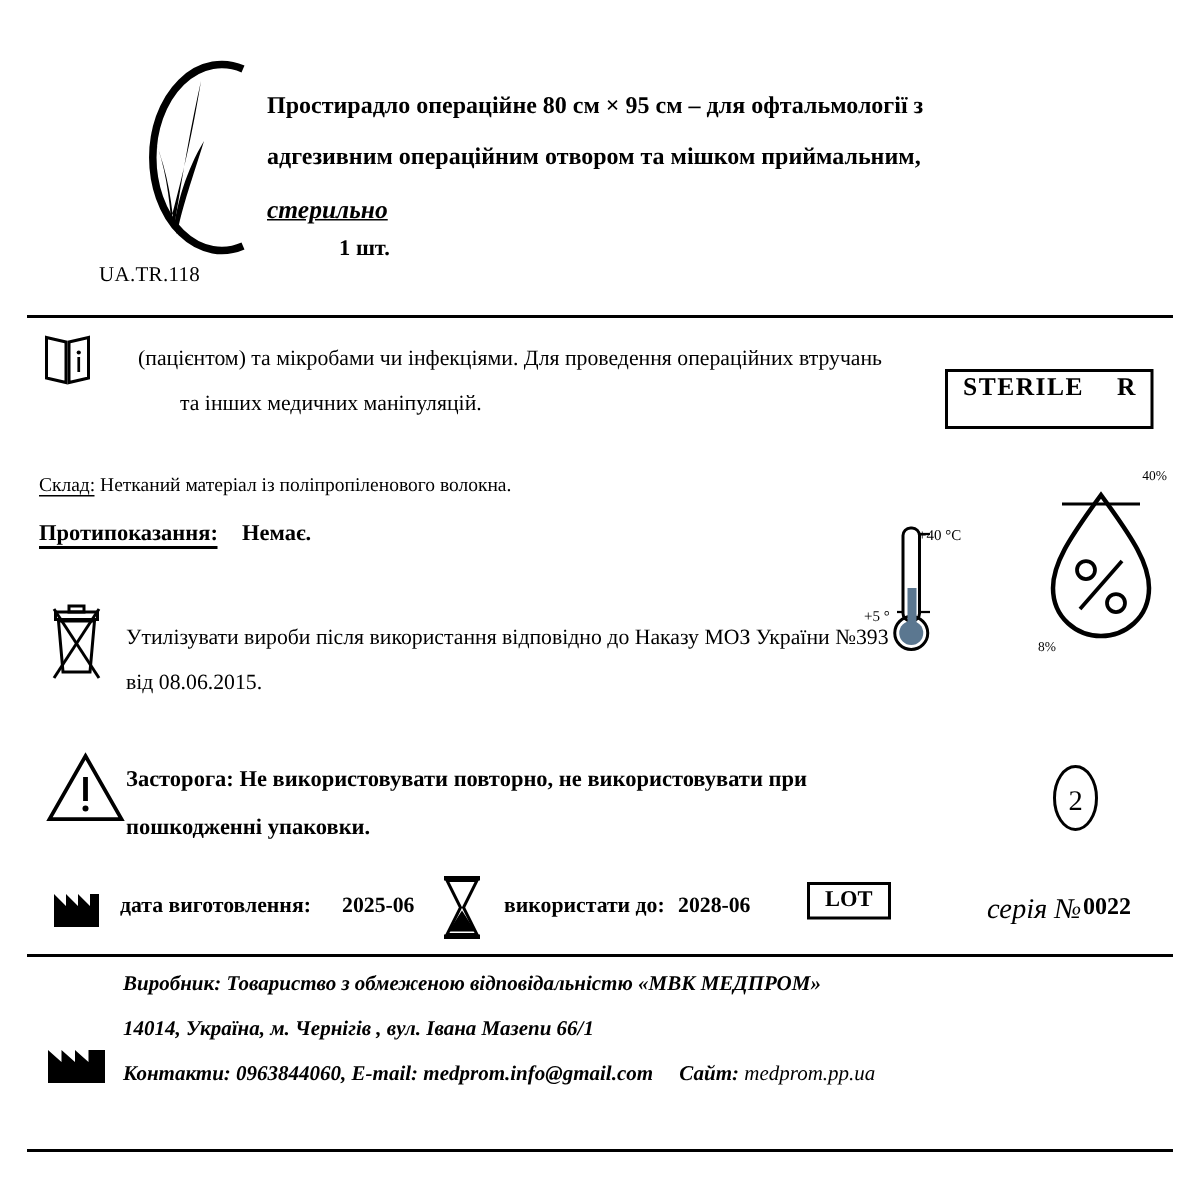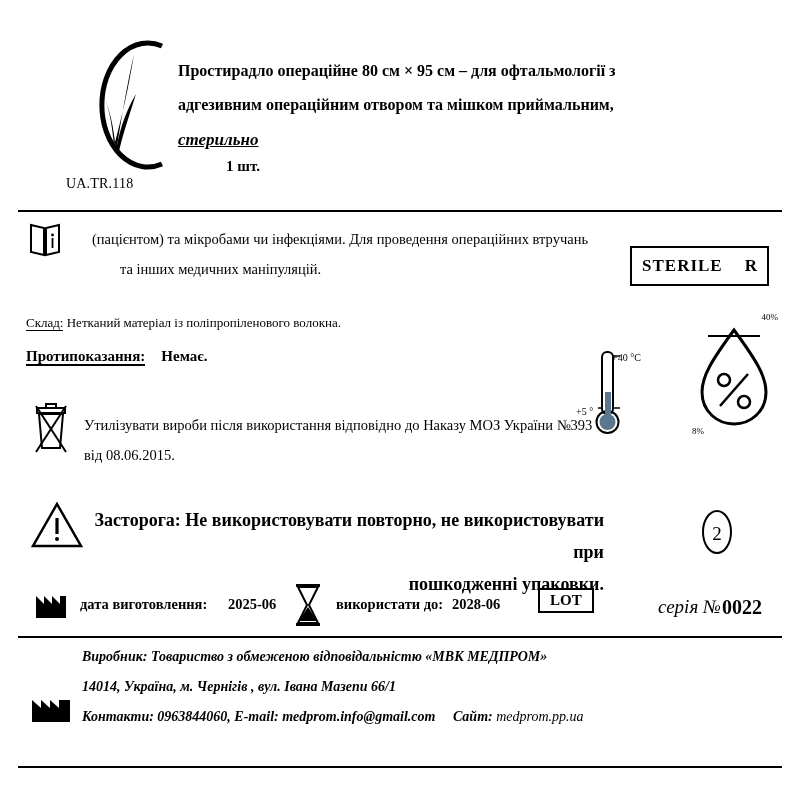--- a/index.html
+++ b/index.html
@@ -107,21 +107,21 @@
   .purpose b { font-weight: bold; }
   .purpose .indent { display:block; }
   .purpose .indent2 { display:block; padding-left: 28px; }
 
   .sterile-box {
     position: absolute;
     left: 630px; top: 246px;
     border: 2px solid #000;
     height: 36px;
     display: flex;
-    align-items: center;
+    align-items: flex-start;
   }
   .sterile-box .sb-l {
     padding: 0 10px;
     display:flex; align-items:center;
     font-size: 17px; font-weight: bold;
     font-family: "Liberation Serif", serif;
     letter-spacing: 1px;
   }
   .sterile-box .sb-div { width:2px; background:#000; }
   .sterile-box .sb-r {
@@ -196,24 +196,23 @@
   
   .warn-icon {
     position: absolute;
     left: 30px; top: 500px;
     width: 54px; height: 50px;
   }
   .warn-text {
     position: absolute;
     left: 84px; top: 504px;
     width: 520px;
-    font-size: 18px;
+    font-size: 15px;
     line-height: 32px;
     font-weight: bold;
-    text-align: right;
   }
   .warn-text .w-lbl { font-weight: bold; }
 
   .class2 {
     position: absolute;
     left: 694px; top: 508px;
     width: 46px; height: 48px;
   }
 
   
@@ -228,21 +227,21 @@
   .mfg-value { position:absolute; left:228px; top:16px; font-size:14.5px; font-weight:bold; }
   .hourglass { position:absolute; left:294px; top:2px; width:28px; height:46px; }
   .exp-label { position:absolute; left:336px; top:16px; font-size:14.5px; font-weight:bold; }
   .exp-value { position:absolute; left:452px; top:16px; font-size:14.5px; font-weight:bold; }
   .lot-box {
     position:absolute; left:538px; top:8px;
     border:2px solid #000; padding:2px 10px;
     font-size:15px; font-weight:bold;
   }
   .lot-label { position:absolute; left:658px; top:16px; font-size:19px; font-weight:normal; font-style:italic; }
-  .lot-value { position:absolute; left:722px; top:16px; font-size:20px; font-weight:bold; }
+  .lot-value { position:absolute; left:722px; top:16px; font-size:16px; font-weight:bold; }
 
   
   .footer {
     position: absolute;
     left: 0; top: 642px;
     width: 800px;
     height: 120px;
   }
   .footer .line {
     font-size: 14px;

